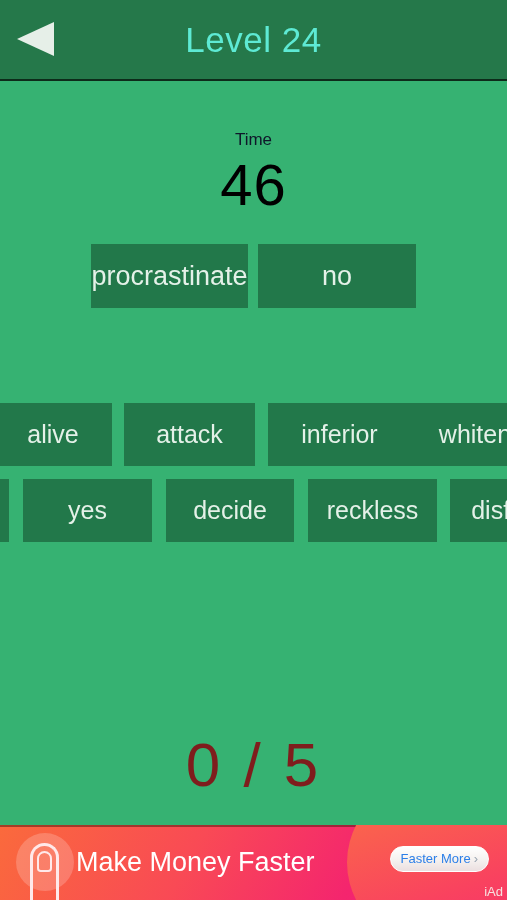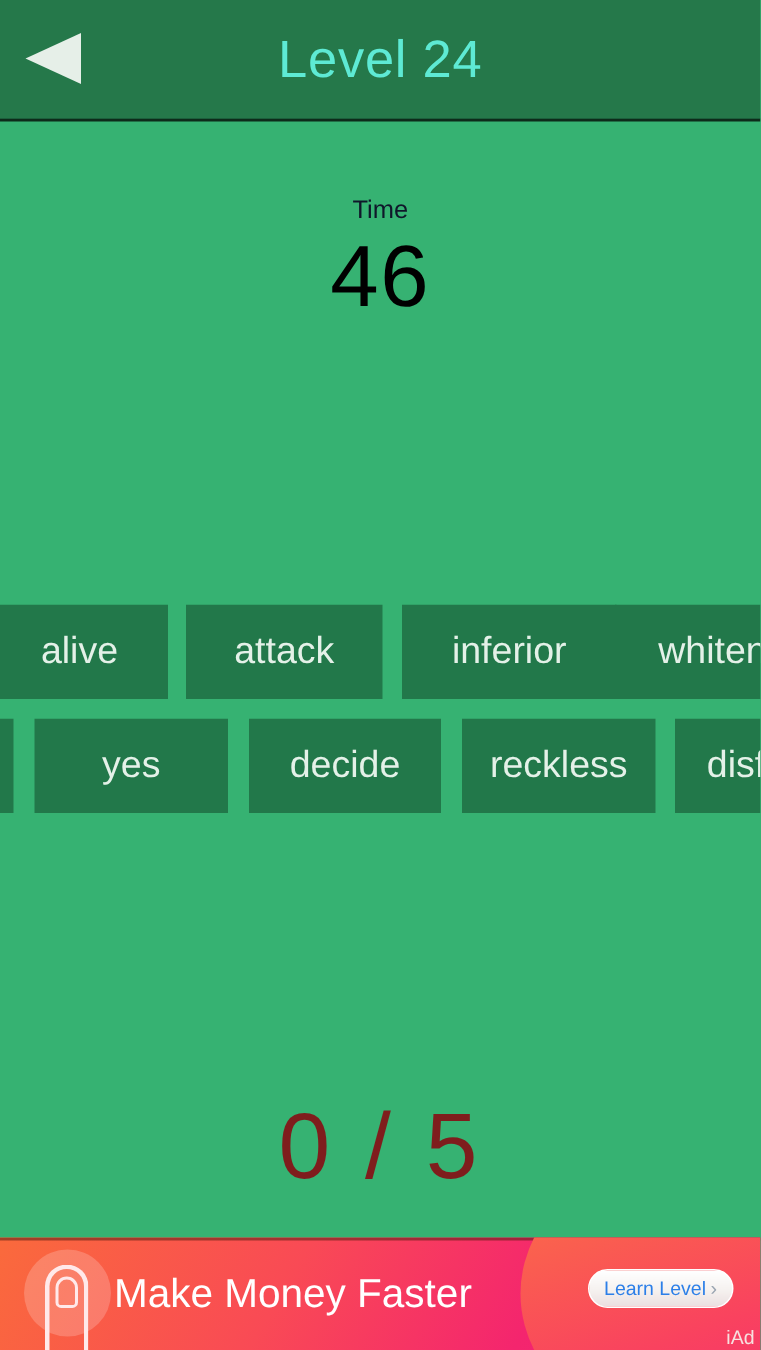--- a/index.html
+++ b/index.html
@@ -264,20 +264,28 @@
     <div class="back-button">
       <div class="back-triangle"></div>
     </div>
     <div class="header-title">Level 24</div>
   </div>
   <div class="header-sep"></div>
 
   <div class="time-label">Time</div>
   <div class="time-value">46</div>
 
+  <div class="target-row">
+      <div class="tile target-tile" style="left: 91px; width: 157px;">
+        <span>procrastinate</span>
+      </div>
+      <div class="tile target-tile" style="left: 258px; width: 158px;">
+        <span>no</span>
+      </div>
+    </div>
 
   <div class="word-row row-a">
       <div class="tile row-tile" style="left: -6px; width: 118px;">
         <span>alive</span>
       </div>
       <div class="tile row-tile" style="left: 124px; width: 131px;">
         <span>attack</span>
       </div>
       <div class="tile row-tile" style="left: 268px; width: 143px;">
         <span>inferior</span>
@@ -307,18 +315,18 @@
   <div class="score">0 / 5</div>
 
   <div class="ad-banner">
     <div class="ad-top-line"></div>
     <div class="ad-curve"></div>
     <div class="ad-icon-circle"></div>
     <div class="ad-icon-finger"></div>
     <div class="ad-icon-nail"></div>
     <div class="ad-title">Make Money Faster</div>
     <div class="ad-learn-more">
-      <span>Learn Level</span><span class="ad-learn-chevron">›</span>
+      <span>Faster More</span><span class="ad-learn-chevron">›</span>
     </div>
     <div class="ad-tag">iAd</div>
   </div>
 
 </div>
 
 </body></html>

